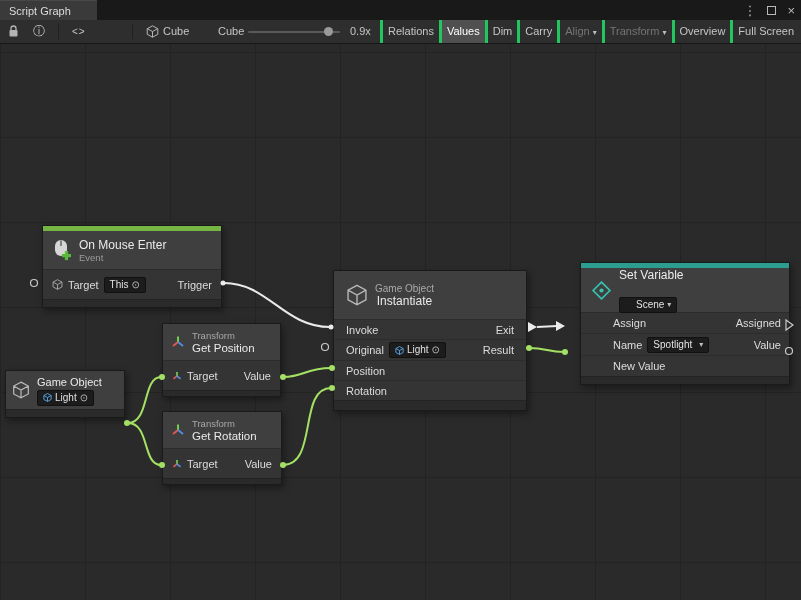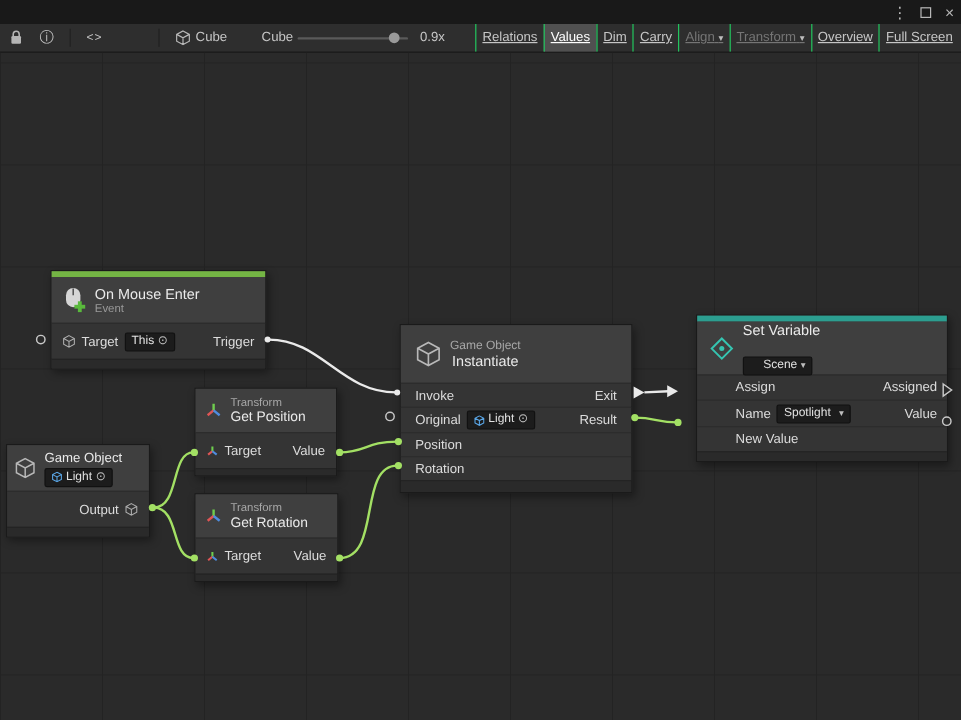--- a/index.html
+++ b/index.html
@@ -10,21 +10,21 @@
     font-size:11px; line-height:20px; padding:0 26px 0 9px; border-top:1px solid #474747; }
   .win-controls { position:absolute; right:6px; top:0; height:20px; display:flex; align-items:center; gap:11px; color:#b8b8b8; font-size:13px; }
   .maxbox { width:9px; height:9px; border:1px solid #b8b8b8; display:inline-block; }
   .toolbar { position:absolute; top:20px; left:0; width:801px; height:24px; background:#2e2e2e;
     border-bottom:1px solid #161616; color:#c6c6c6; font-size:11px; }
   .toolbar .abs { position:absolute; top:0; height:23px; line-height:23px; }
   .tb-divider { position:absolute; top:4px; width:1px; height:15px; background:#212121; }
   .slider-track { position:absolute; top:11px; height:2px; background:#5a5a5a; border-radius:1px; }
   .slider-knob { position:absolute; top:7px; width:9px; height:9px; border-radius:50%; background:#9a9a9a; }
   .tb-buttons { position:absolute; right:2px; top:0; height:23px; display:flex; }
-  .tb-btn { padding:0 5px; line-height:23px; border-left:1px solid #22c55e; color:#c6c6c6; white-space:nowrap;text-decoration:underline; }
+  .tb-btn { padding:0 5px; line-height:23px; border-left:3px solid #22c55e; color:#c6c6c6; white-space:nowrap; }
   .tb-btn.active { background:#505050; color:#ffffff; }
   .tb-btn.disabled { color:#757575; }
   .canvas { position:absolute; top:44px; left:0; width:801px; height:556px; background-color:#2a2a2a;
     background-image: linear-gradient(#232323 1px, transparent 1px),
                       linear-gradient(90deg, #232323 1px, transparent 1px);
     background-size:85px 85px; background-position:0px 8px; }
   .node { position:absolute; border:1px solid #1a1a1a; background:#343434; color:#dcdcdc;
     font-size:11px; box-shadow:2px 3px 7px rgba(0,0,0,0.40); z-index:2; }
   .accent { height:5px; }
   .nheader { background:#3f3f3f; display:flex; align-items:center; gap:7px; padding:4px 8px; }
@@ -38,20 +38,21 @@
   .picker { color:#bdbdbd; font-size:10px; }
   .ddarrow { color:#bdbdbd; font-size:8px; }
   .push { margin-left:auto; }
   svg.wires { position:absolute; top:0; left:0; z-index:5; pointer-events:none; }
   .icon { display:inline-flex; flex:none; }
 </style>
 </head>
 <body>
 
 <div class="tabbar">
+  <div class="tab">Script Graph</div>
   <div class="win-controls">
     <span>⋮</span>
     <span class="maxbox"></span>
     <span>×</span>
   </div>
 </div>
 
 <div class="toolbar">
   <span class="abs icon" style="left:8px; top:5px;">
     <svg width="11" height="13" viewBox="0 0 11 13">
@@ -132,28 +133,20 @@
           <span class="icon">
             <svg width="9" height="9" viewBox="0 0 16 16">
                 <path d="M8 1 L14.5 4.5 V11.5 L8 15 L1.5 11.5 V4.5 Z M1.5 4.5 L8 8 L14.5 4.5 M8 8 V15" fill="none" stroke="#5aa7e8" stroke-width="1.6"></path>
               </svg>
           </span>
           <span>Light</span>
           <span class="picker">⊙</span>
         </span>
       </div>
     </div>
-    <div class="nrow" style="height:30px; justify-content:flex-end;">
-      <span>Output</span>
-      <span class="icon">
-        <svg width="11" height="11" viewBox="0 0 16 16">
-            <path d="M8 1 L14.5 4.5 V11.5 L8 15 L1.5 11.5 V4.5 Z M1.5 4.5 L8 8 L14.5 4.5 M8 8 V15" fill="none" stroke="#aeaeae" stroke-width="1.3"></path>
-          </svg>
-      </span>
-    </div>
     <div class="nfooter" style="height:8px;"></div>
   </div>
 
   <div class="node" style="left:162px; top:279px; width:119px;">
     <div class="nheader" style="height:36px;">
       <span class="icon">
         <svg width="14" height="14" viewBox="0 0 14 14">
             <path d="M7 7 L7 1.5" stroke="#6fce4e" stroke-width="2"></path>
             <path d="M7 7 L2 11" stroke="#e05555" stroke-width="2"></path>
             <path d="M7 7 L12 11" stroke="#4f8de0" stroke-width="2"></path>

